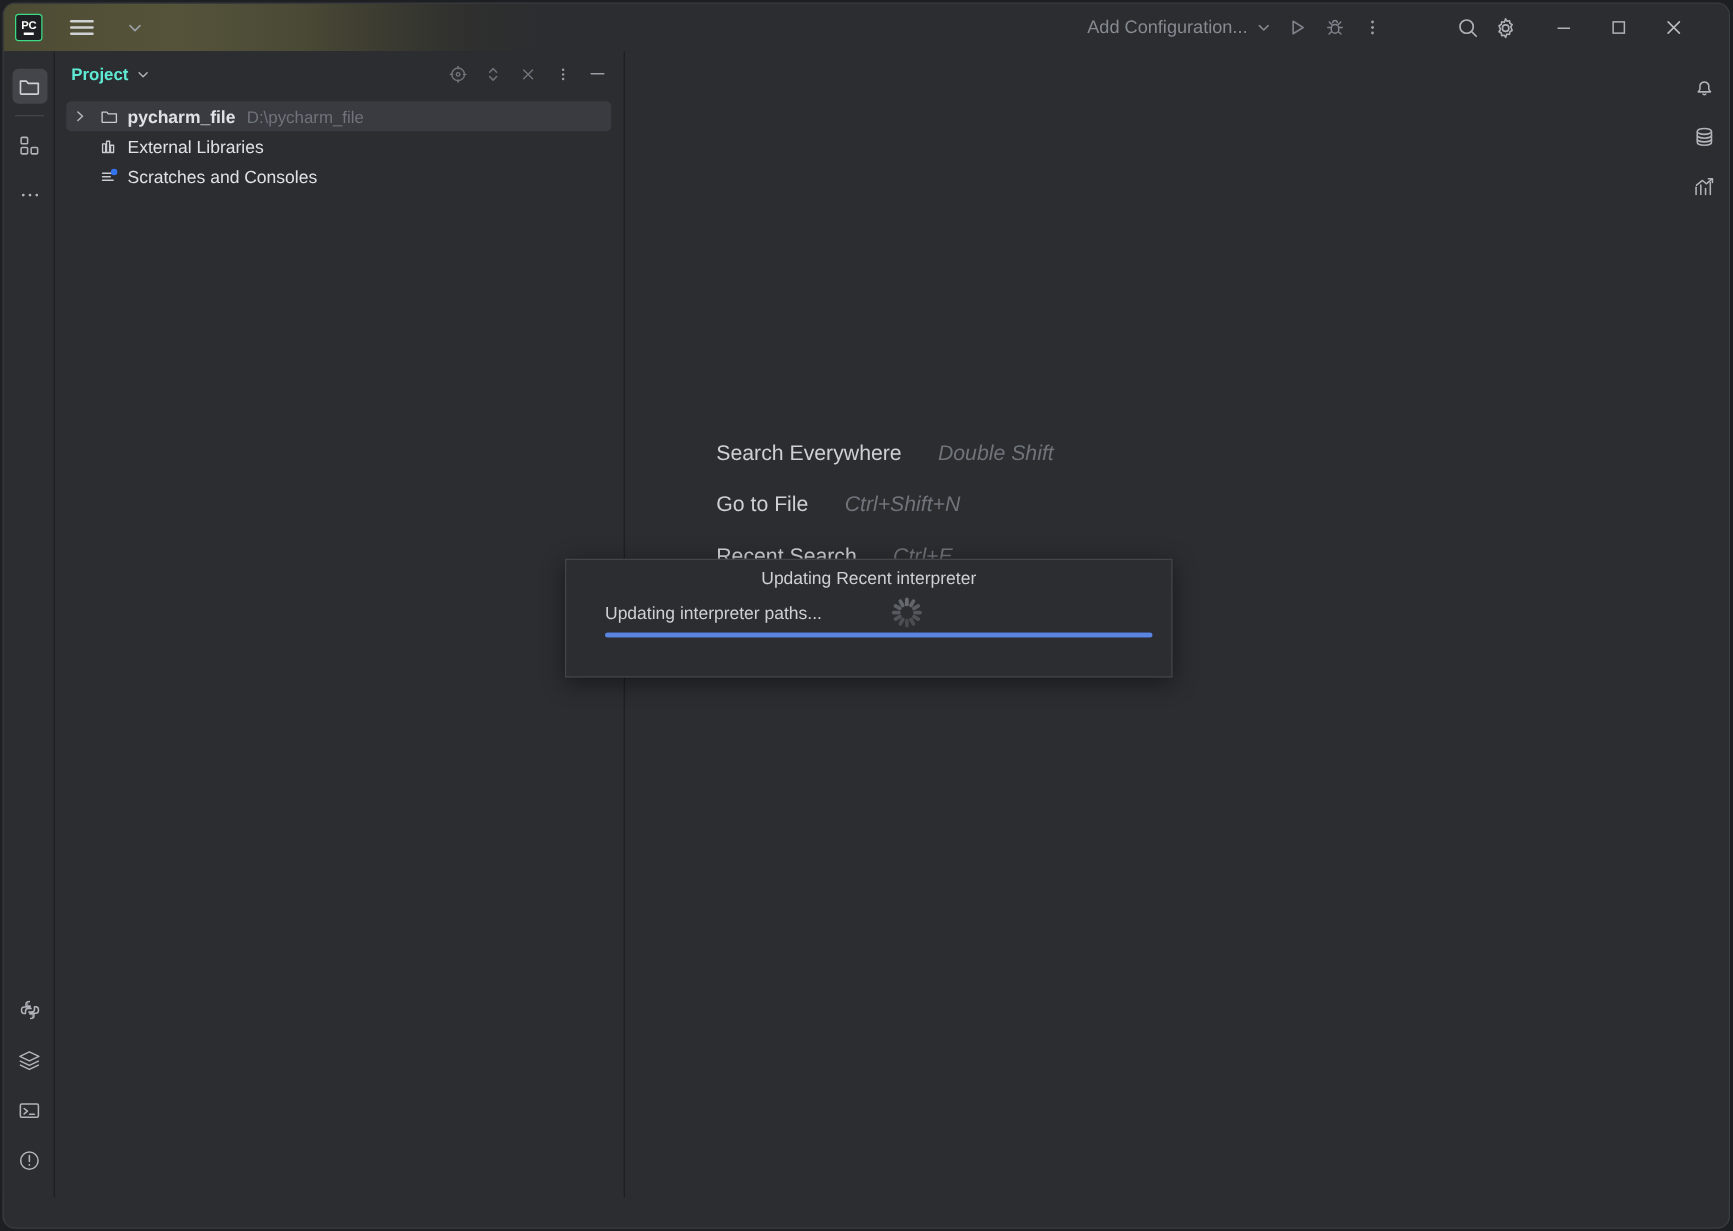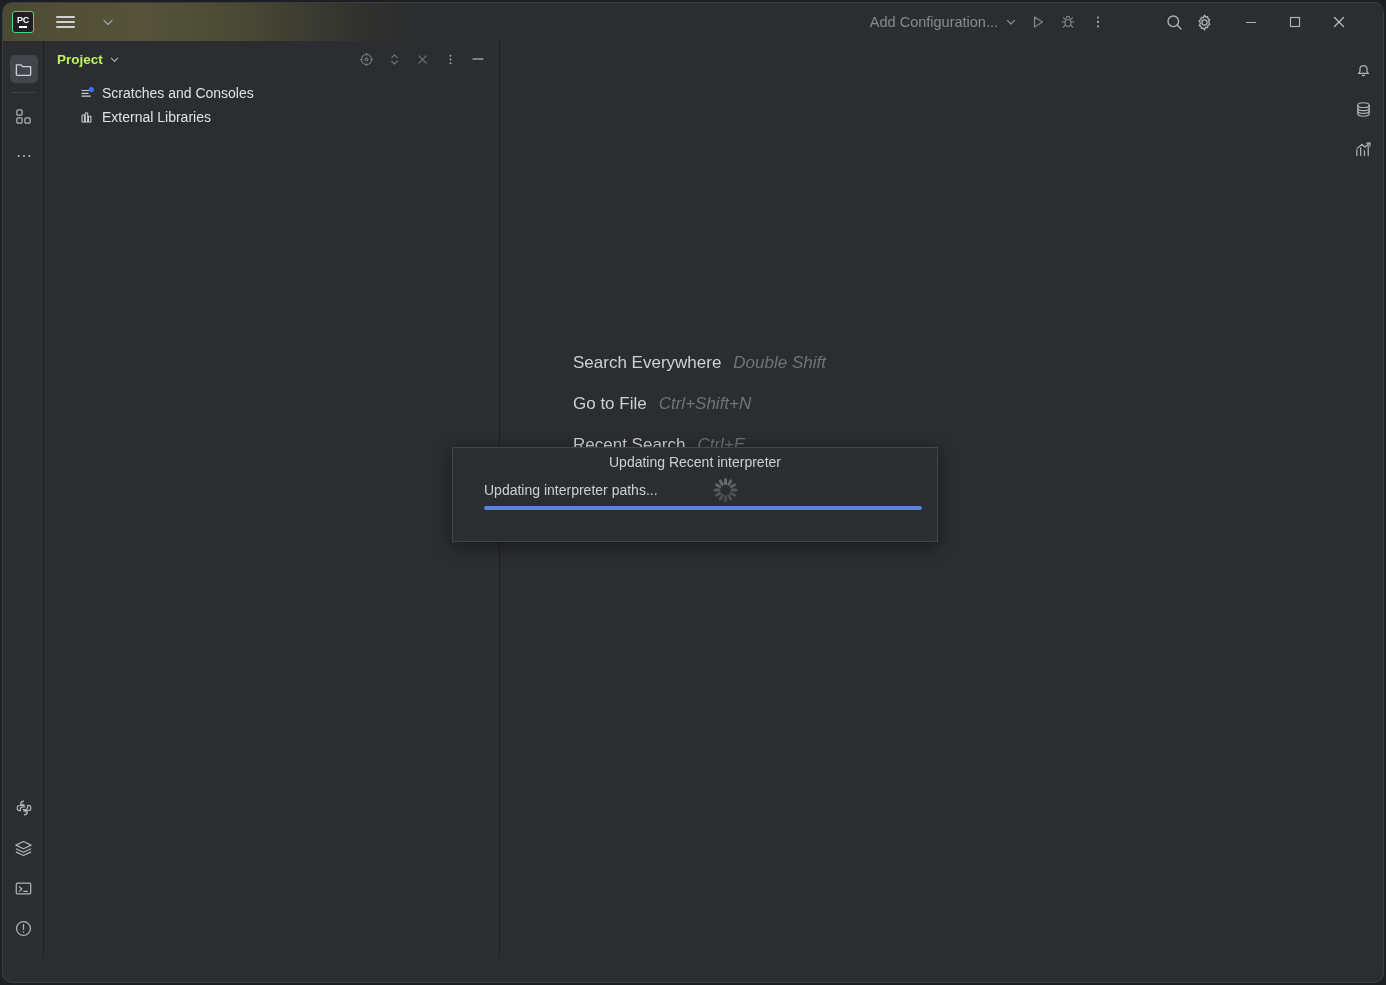--- a/index.html
+++ b/index.html
@@ -153,21 +153,21 @@
     width: 455px; height: 917px;
     background: #2b2d30;
     border-right: 1px solid #1e1f22;
   }
   .pp-header {
     height: 36px;
     display: flex; align-items: center;
     padding: 0 8px 0 12px;
   }
   .pp-title {
-    color: #bef264; font-size: 13.5px; font-weight: bold;
+    color: #5eead4; font-size: 13.5px; font-weight: bold;
     display: flex; align-items: center; gap: 6px;
     cursor: pointer;
   }
   .pp-actions { margin-left: auto; display: flex; align-items: center; gap: 2px; }
   .pp-act {
     width: 26px; height: 26px;
     display: flex; align-items: center; justify-content: center;
     cursor: pointer; border-radius: 4px;
   }
 
@@ -203,21 +203,21 @@
     width: 847px; height: 917px;
     background: #2b2d30;
   }
   .tips {
     position: absolute;
     left: 72px; top: 312px;
     display: flex; flex-direction: column;
     gap: 21px;
   }
   .tip-row {
-    display: flex; align-items: baseline; gap: 12px;
+    display: flex; align-items: baseline; gap: 29px;
     font-size: 17px;
   }
   .tip-name { color: #ced0d6; }
   .tip-key  { color: #6f737a; font-style: italic; }
 
   
   .statusbar {
     position: absolute;
     left: 0; bottom: 0;
     width: 1380px; height: 24px;
@@ -545,46 +545,60 @@
           <div class="pp-act">
             <svg class="icn" width="16" height="16" viewBox="0 0 16 16" stroke="#9a9ea5" stroke-width="1.3" stroke-linecap="round">
               <line x1="3" y1="8" x2="13" y2="8"></line>
             </svg>
           </div>
         </div>
       </div>
 
       <div class="tree">
 
+        <div class="tree-row selected">
+          <span class="tree-arrow">
+            <svg class="icn" width="12" height="12" viewBox="0 0 12 12" fill="none" stroke="#b0b4ba" stroke-width="1.3" stroke-linecap="round" stroke-linejoin="round">
+              <polyline points="4.3,2.6 8,6 4.3,9.4"></polyline>
+            </svg>
+          </span>
+          <span class="tree-icon">
+            <svg class="icn" width="15" height="15" viewBox="0 0 16 16" fill="none" stroke="#c8ccd2" stroke-width="1.15" stroke-linejoin="round">
+              <path d="M1.8 4h4.1l1.1 1.4h7v6.7a.6.6 0 01-.6.6H2.4a.6.6 0 01-.6-.6z"></path>
+            </svg>
+          </span>
+          <span class="tree-label">pycharm_file</span>
+          <span class="tree-sub">D:\pycharm_file</span>
+        </div>
+
+        <div class="tree-row">
+          <span class="tree-indent"></span>
+          <span class="tree-icon">
+            <svg class="icn" width="15" height="15" viewBox="0 0 16 16" fill="none" stroke="#c8ccd2" stroke-width="1.15" stroke-linejoin="round">
+              <rect x="2.2" y="5.4" width="2.6" height="7.4"></rect>
+              <rect x="5.6" y="3.2" width="2.6" height="9.6"></rect>
+              <rect x="9" y="6.6" width="2.6" height="6.2"></rect>
+            </svg>
+          </span>
+          <span class="tree-label plain">External Libraries</span>
+        </div>
 
         <div class="tree-row">
           <span class="tree-indent"></span>
           <span class="tree-icon">
             <svg class="icn" width="16" height="16" viewBox="0 0 16 16" fill="none">
               <g stroke="#c8ccd2" stroke-width="1.2" stroke-linecap="round">
                 <line x1="2" y1="5.5" x2="10" y2="5.5"></line>
                 <line x1="2" y1="8.3" x2="8.2" y2="8.3"></line>
                 <line x1="2" y1="11.1" x2="10.5" y2="11.1"></line>
               </g>
               <circle cx="11.3" cy="4.5" r="2.6" fill="#3574f0"></circle>
             </svg>
           </span>
           <span class="tree-label plain">Scratches and Consoles</span>
-        </div>
-
-        <div class="tree-row">
-          <span class="tree-indent"></span>
-          <span class="tree-icon">
-            <svg class="icn" width="15" height="15" viewBox="0 0 16 16" fill="none" stroke="#c8ccd2" stroke-width="1.15" stroke-linejoin="round">
-              <rect x="2.2" y="5.4" width="2.6" height="7.4"></rect>
-              <rect x="5.6" y="3.2" width="2.6" height="9.6"></rect>
-              <rect x="9" y="6.6" width="2.6" height="6.2"></rect>
-            </svg>
-          </span>
-          <span class="tree-label plain">External Libraries</span>
         </div>
       </div>
     </div>
 
     <div class="editor">
       <div class="tips">
 
         <div class="tip-row">
           <span class="tip-name">Search Everywhere</span>
           <span class="tip-key">Double Shift</span>

